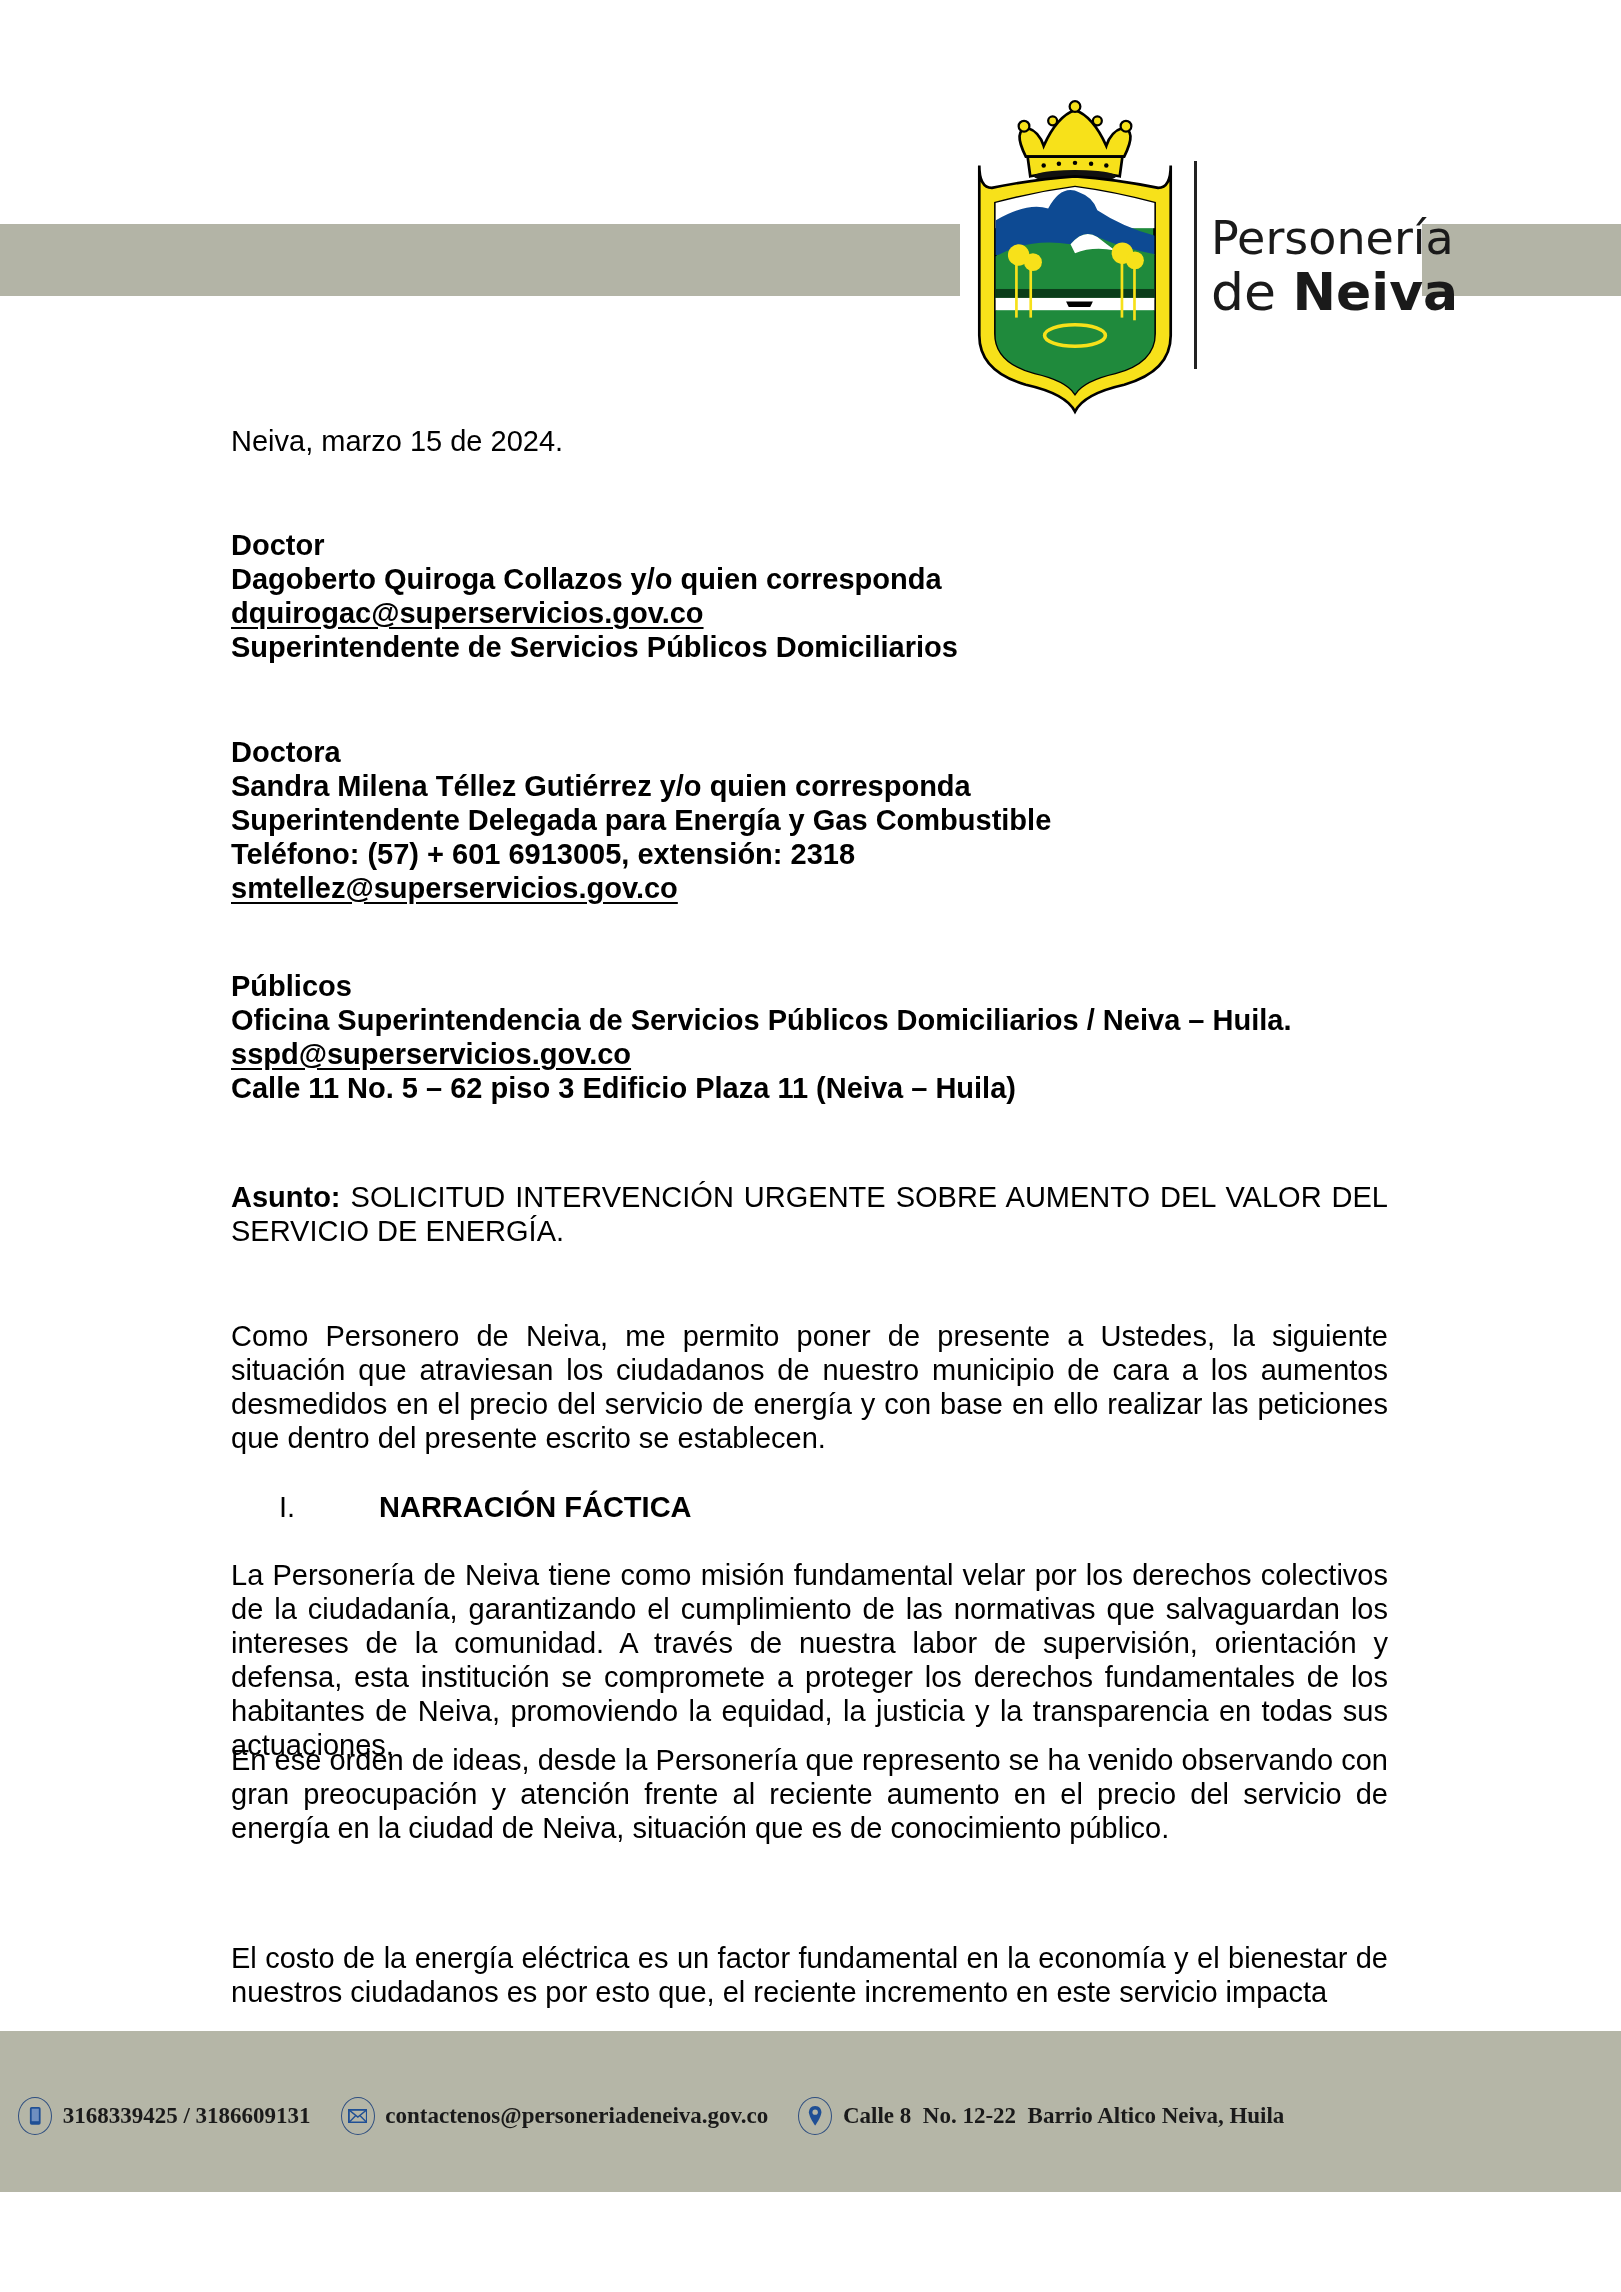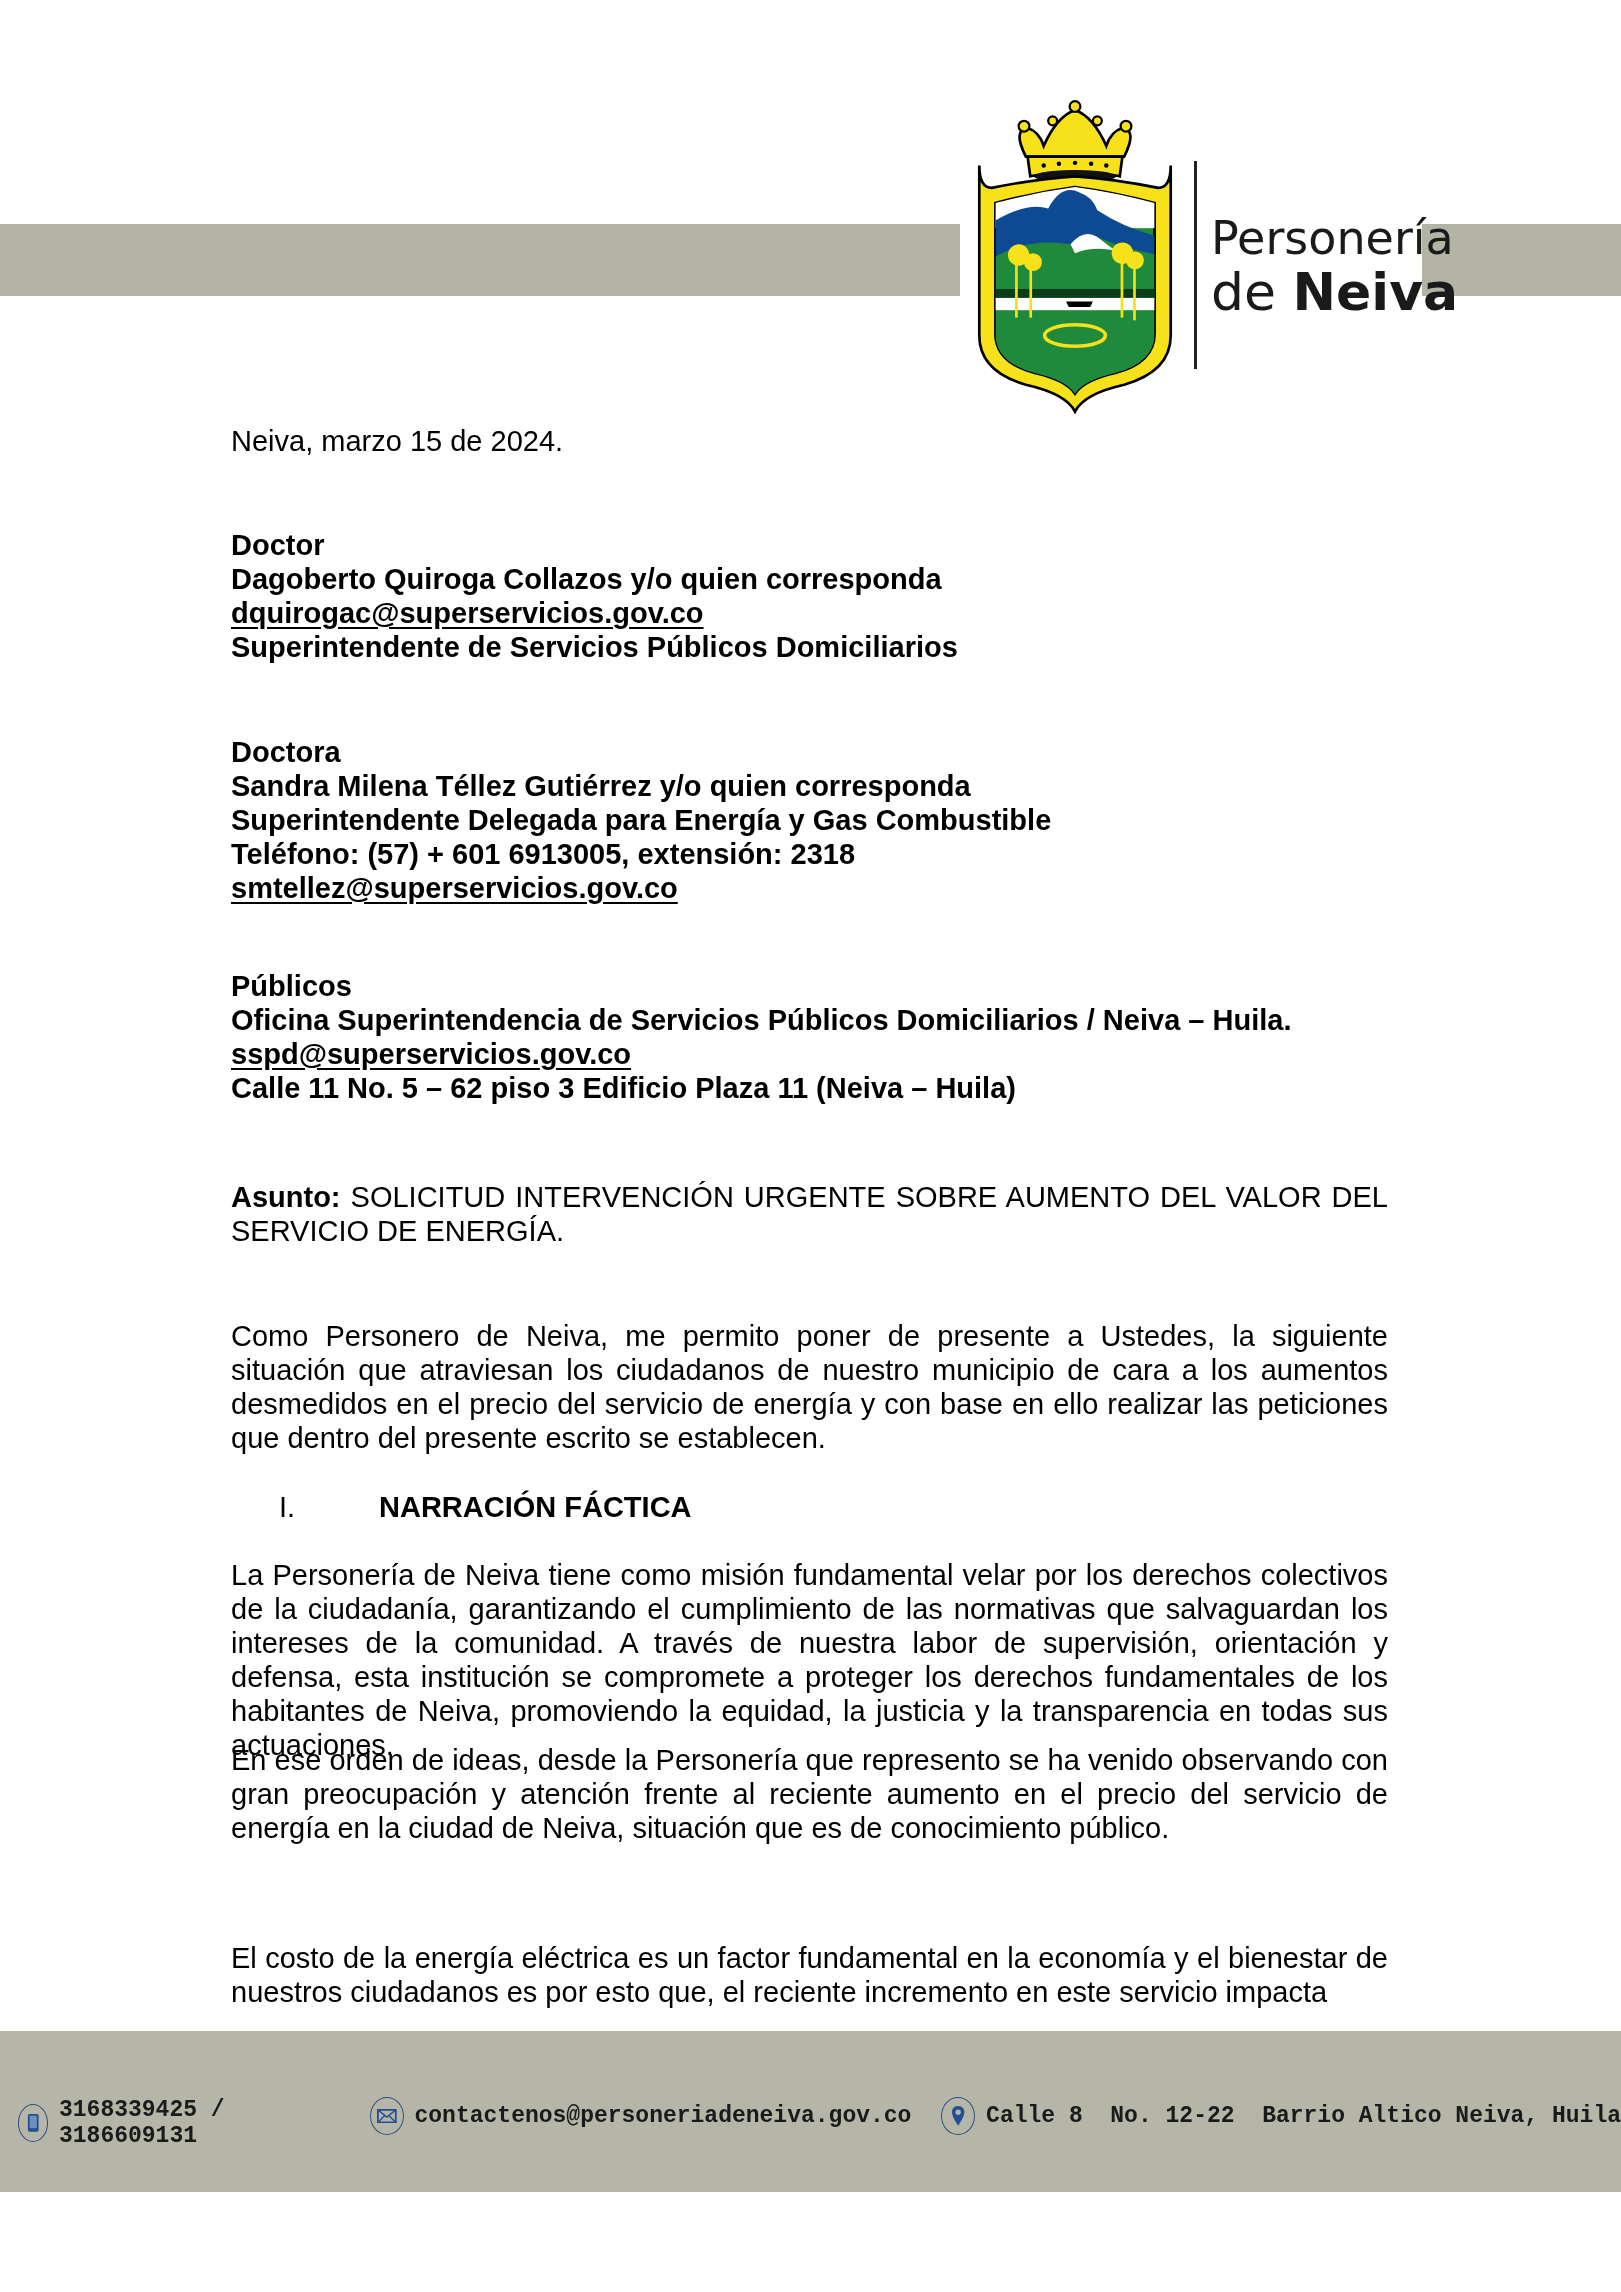--- a/index.html
+++ b/index.html
@@ -31,22 +31,22 @@
   .para { text-align:justify; text-align-last:left; }
   .p1 { top:1319px; }
   .section { position:absolute; top:1491px; left:279px; font-size:29px; font-weight:bold; }
   .section .num { font-weight:normal; display:inline-block; width:100px; }
   .p2 { top:1558px; }
   .p3 { top:1743px; }
   .p4 { top:1941px; }
 
   
   .footer { position:absolute; left:0; top:2031px; width:1621px; height:161px; background:#b5b6a7; }
-  .footer-items { position:absolute; top:2097px; left:18px; display:flex; align-items:flex-start;
-                  font-family:Liberation Mono, monospace; font-size:23px; font-weight:bold; color:#1a1a1a; }
+  .footer-items { position:absolute; top:2097px; left:18px; display:flex; align-items:flex-end;
+                  font-family:Liberation Serif, serif; font-size:23px; font-weight:bold; color:#1a1a1a; }
   .fi { display:flex; align-items:center; }
   .ficon { width:34px; height:38px; border:1.8px solid #2f4f80; border-radius:50%; display:flex;
            align-items:center; justify-content:center; margin-right:10.7px; box-sizing:border-box; }
   .fi1 { margin-right:30px; }
   .fi2 { margin-right:30px; }
 </style>
 </head>
 <body>
 
 <div class="band-left"></div>

